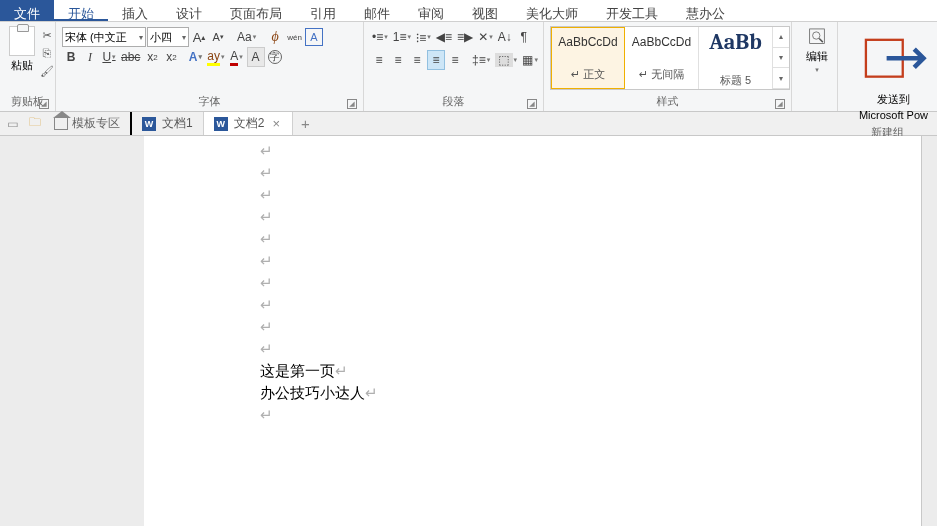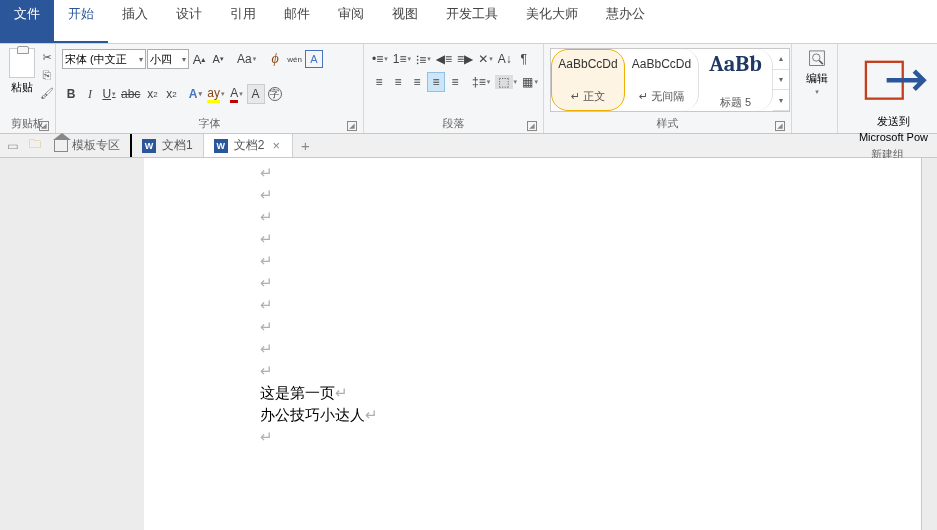--- a/index.html
+++ b/index.html
@@ -1,17 +1,17 @@
 <!DOCTYPE html>
 <html><head>
 <meta charset="utf-8">
 <style>
 *{box-sizing:border-box;margin:0;padding:0;font-family:"Microsoft YaHei",SimSun,sans-serif;}
 body{width:937px;height:530px;background:#fff;overflow:hidden;font-size:12px;}
-.menubar{display:flex;height:44px;background:#fff;border-bottom:1px solid #d0d0d0;}
+.menubar{display:flex;height:22px;background:#fff;border-bottom:1px solid #d0d0d0;}
 .menu-file{background:#2b579a;color:#fff;padding:5px 14px;font-size:13px;}
 .menu-item{padding:5px 14px;font-size:13px;color:#444;cursor:pointer;}
 .menu-item.active{color:#2b579a;border-bottom:2px solid #2b579a;}
 .ribbon{display:flex;height:90px;background:#f5f6f7;border-bottom:1px solid #c8c8c8;}
 .rgroup{display:flex;flex-direction:column;border-right:1px solid #d8d8d8;padding:2px 6px 0;}
 .rgroup-body{flex:1;display:flex;align-items:flex-start;}
 .rgroup-label{text-align:center;font-size:11px;color:#666;padding:2px 0;position:relative;}
 .launcher{position:absolute;right:0;bottom:2px;width:10px;height:10px;border:1px solid #888;font-size:7px;line-height:7px;text-align:center;color:#888;}
 .vstack{display:flex;flex-direction:column;gap:2px;}
 .bigbtn{display:flex;flex-direction:column;align-items:center;gap:2px;padding:2px 3px;font-size:11px;cursor:pointer;}
@@ -24,21 +24,21 @@
 .toolbtn .dd{font-size:7px;margin-left:1px;color:#777;}
 .bold{font-weight:bold;}
 .ital{font-style:italic;font-family:serif;}
 .ul{text-decoration:underline;}
 .strike{text-decoration:line-through;}
 .row{display:flex;gap:1px;align-items:center;}
 .a-box{border:1px solid #4472c4;width:18px;height:18px;display:flex;align-items:center;justify-content:center;font-size:11px;color:#4472c4;}
 .phi{color:#8b4513;font-style:italic;font-family:serif;font-size:14px;}
 .align-active{background:#cde6f7;border:1px solid #92c0e0;}
 .style-gallery{display:flex;border:1px solid #c8c8c8;background:#fff;height:64px;}
-.style-item{width:74px;border-right:1px solid #e0e0e0;display:flex;flex-direction:column;align-items:center;justify-content:center;padding:2px;cursor:pointer;border-radius:17px;}
+.style-item{width:74px;border-right:1px solid #e0e0e0;display:flex;flex-direction:column;align-items:center;justify-content:center;padding:2px;cursor:pointer;}
 .style-item.sel-s{border:1px solid #f0b000;background:#fdf4e3;}
 .style-preview{font-size:12px;color:#333;}
 .style-preview.big{font-size:22px;font-weight:bold;font-family:Cambria,serif;color:#1f3864;}
 .style-name{font-size:11px;color:#555;margin-top:18px;}
 .style-more{width:16px;display:flex;flex-direction:column;}
 .style-more div{flex:1;display:flex;align-items:center;justify-content:center;font-size:8px;color:#666;border-bottom:1px solid #e0e0e0;cursor:pointer;}
 .doctabs{display:flex;height:24px;background:#f0f0f0;border-bottom:1px solid #c8c8c8;align-items:center;}
 .dt-icon{width:22px;display:flex;align-items:center;justify-content:center;padding-left:4px;font-size:12px;color:#888;}
 .dt-template{display:flex;align-items:center;gap:4px;padding:0 10px;font-size:12px;color:#666;border-right:2px solid #000000;height:100%;}
 .dt-tab{display:flex;align-items:center;gap:6px;padding:0 10px;height:100%;font-size:12px;color:#555;border-right:1px solid #d0d0d0;cursor:pointer;}
@@ -56,26 +56,27 @@
 .home-icon:before{content:"";position:absolute;top:-7px;left:-2px;width:0;height:0;border-left:9px solid transparent;border-right:9px solid transparent;border-bottom:7px solid #888;}
 </style>
 </head>
 <body>
 
 <div class="menubar">
   <div class="menu-file">文件</div>
   <div class="menu-item active">开始</div>
   <div class="menu-item">插入</div>
   <div class="menu-item">设计</div>
+  <div class="menu-item">页面布局</div>
   <div class="menu-item">引用</div>
   <div class="menu-item">邮件</div>
   <div class="menu-item">审阅</div>
   <div class="menu-item">视图</div>
+  <div class="menu-item">美化大师</div>
   <div class="menu-item">开发工具</div>
-  <div class="menu-item">美化大师</div>
   <div class="menu-item">慧办公</div>
 </div>
 
 <div class="ribbon">
 
   <div class="rgroup" style="width:56px">
     <div class="rgroup-body">
       <div class="bigbtn">
         <div class="clip-icon"></div>
         <span>粘贴</span>
@@ -83,21 +84,21 @@
       <div class="vstack" style="margin-top:3px">
         <div class="minibtn">✂</div>
         <div class="minibtn">⎘</div>
         <div class="minibtn">🖌</div>
       </div>
     </div>
     <div class="rgroup-label"><span>剪贴板</span><span class="launcher">◢</span></div>
   </div>
 
   <div class="rgroup" style="width:308px">
-    <div class="rgroup-body vstack" style="gap:15px;padding-top:3px;width:100%">
+    <div class="rgroup-body vstack" style="gap:0;padding-top:3px;width:100%">
       <div class="row">
         <div class="sel" style="width:84px">
             <span>宋体 (中文正</span>
             <span class="arr">▾</span>
           </div>
         <div class="sel" style="width:42px">
             <span>小四</span>
             <span class="arr">▾</span>
           </div>
         <div class="toolbtn" style="font-size:13px">A<sup style="font-size:8px">▴</sup></div>

